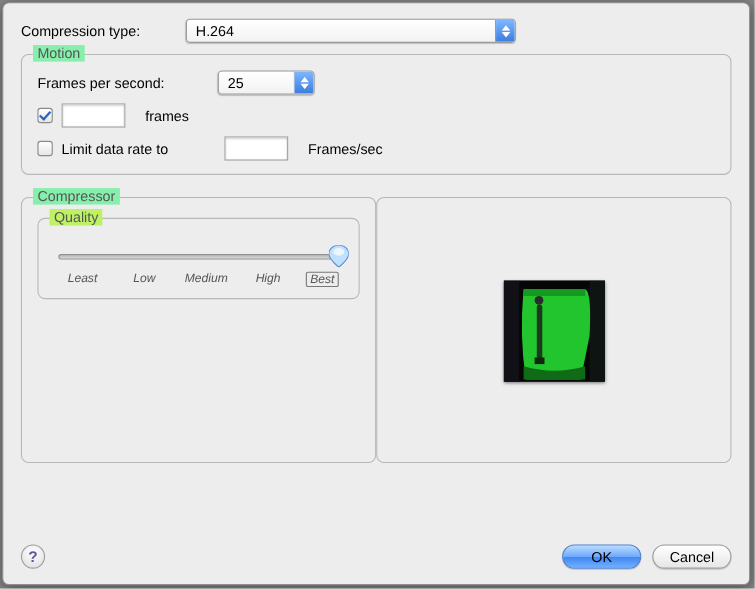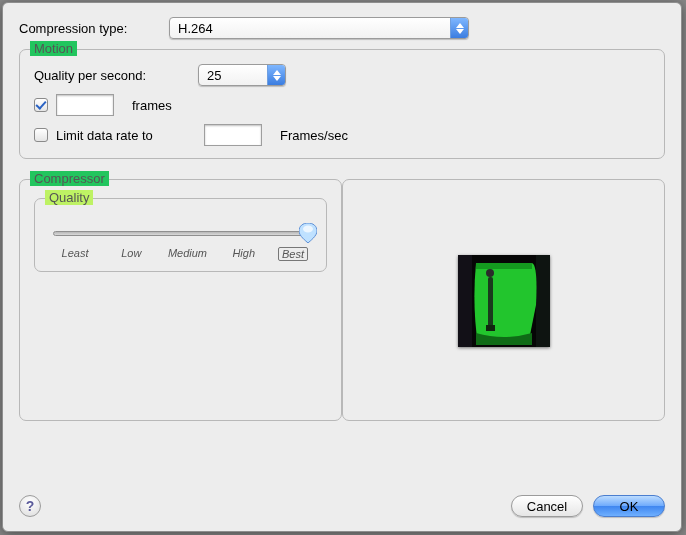--- a/index.html
+++ b/index.html
@@ -80,21 +80,21 @@
     border-radius: 7px;
     padding: 14px 14px 12px 14px;
     margin: 8px 0 12px 0;
     position: relative;
     background: #ededed;
   }
   .fieldset .legend {
     position: absolute;
     top: -9px;
     left: 10px;
-    background: #22c55e;
+    background: #86efac;
     padding: 0 4px;
     font-size: 13px;
     color: #555;
   }
   .small-input {
     width: 58px;
     height: 22px;
     border: 1px solid #9e9e9e;
     background: #fff;
     box-shadow: inset 0 1px 2px rgba(0,0,0,0.25);
@@ -250,21 +250,21 @@
               <polygon points="0,0 8,0 4,5" fill="#fff"></polygon>
             </svg>
         </span>
       </div>
     </div>
 
     <div class="fieldset">
       <span class="legend">Motion</span>
 
       <div class="cb-row">
-        <div style="width:156px">Quality per second:</div>
+        <div style="width:156px">Frames per second:</div>
         <div class="popup" style="width:88px">
           <span class="popup-text">25</span>
           <span class="popup-arrows">
             <svg width="8" height="5">
                 <polygon points="4,0 8,5 0,5" fill="#fff"></polygon>
               </svg>
             <svg width="8" height="5">
                 <polygon points="0,0 8,0 4,5" fill="#fff"></polygon>
               </svg>
           </span>
@@ -325,16 +325,16 @@
           </svg>
         </div>
       </div>
     </div>
 
   </div>
 
   <div class="footer">
     <div class="help">?</div>
     <div class="spacer"></div>
+    <div class="btn default">OK</div>
     <div class="btn">Cancel</div>
-    <div class="btn default">OK</div>
   </div>
 </div>
 
 </body></html>

